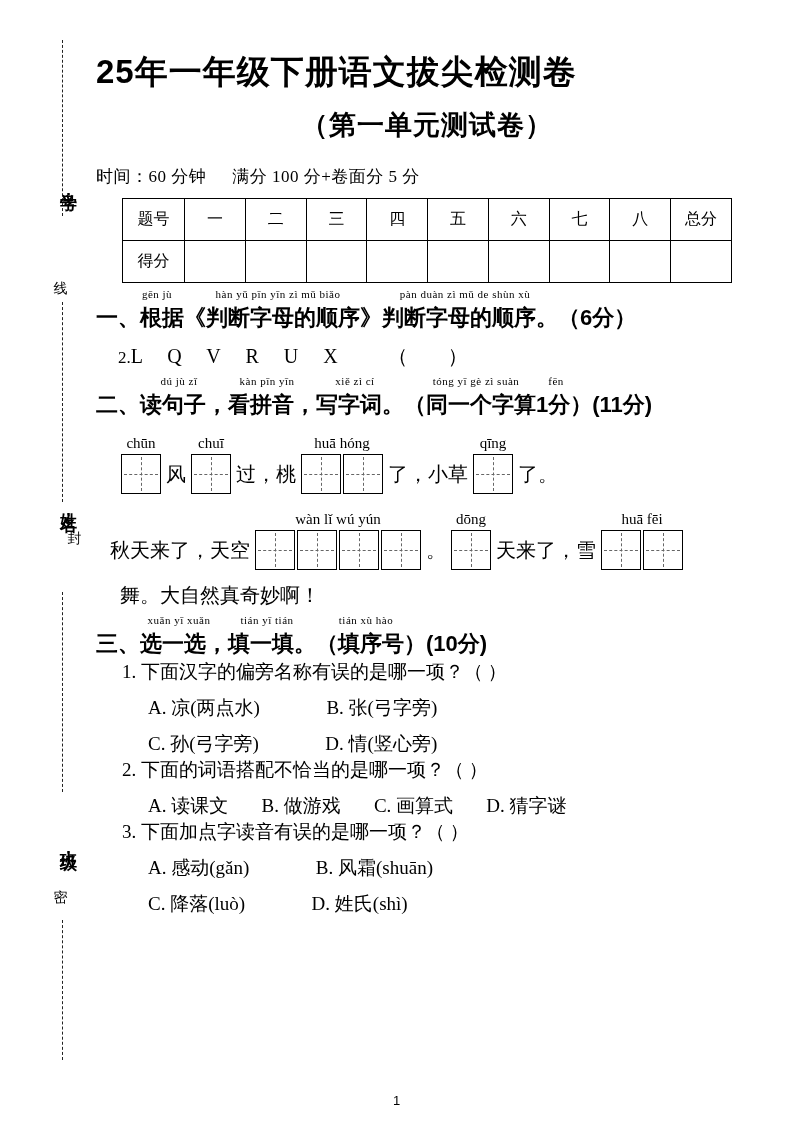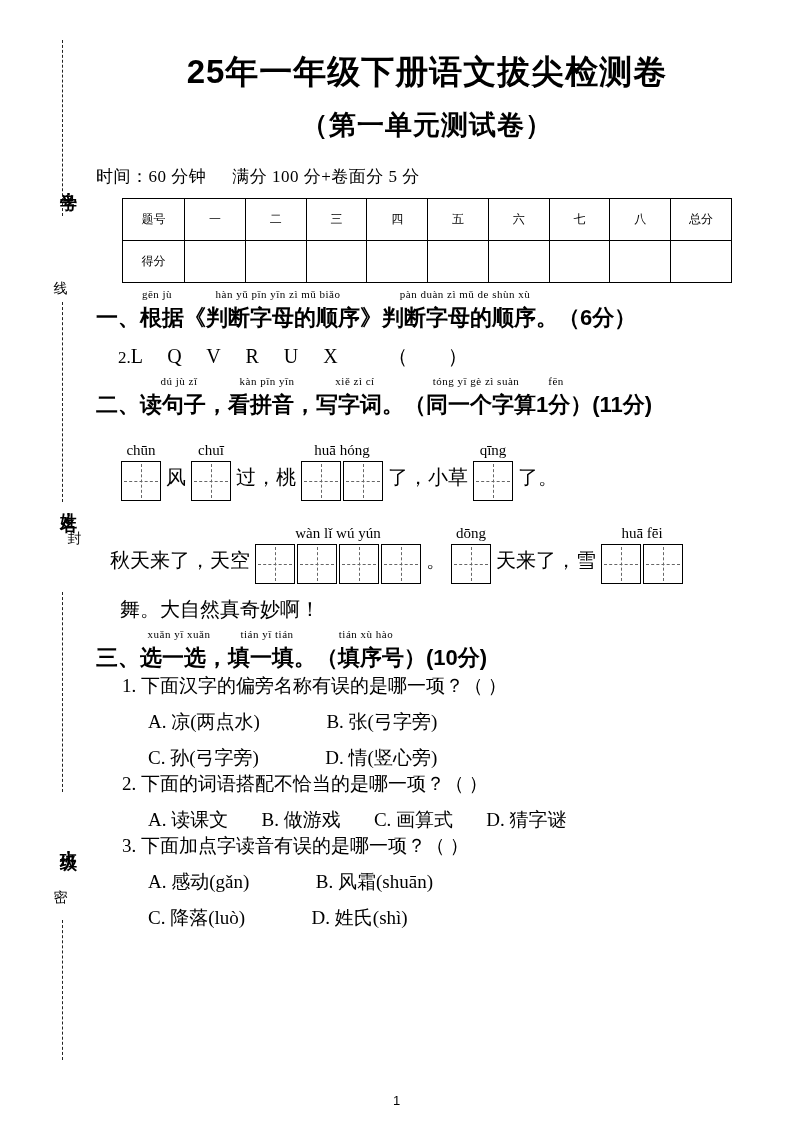--- a/index.html
+++ b/index.html
@@ -54,21 +54,20 @@
   .page {
     position: absolute;
     left: 96px; top: 34px;
     width: 662px;
   }
 
   h1.title {
     font-family: "Liberation Sans", sans-serif;
     font-weight: bold;
     font-size: 33px;
-    text-align: center;
     margin: 16px 0 0 0;
     letter-spacing: 1px;
   }
   h2.subtitle {
     font-family: "Liberation Sans", sans-serif;
     font-weight: bold;
     font-size: 27px;
     text-align: center;
     margin: 12px 0 0 0;
     letter-spacing: 1px;
@@ -86,21 +85,21 @@
   table.score {
     border-collapse: collapse;
     margin: 10px auto 0 auto;
     width: 610px;
     table-layout: fixed;
   }
   table.score td {
     border: 1px solid #000;
     height: 42px;
     text-align: center;
-    font-size: 12px;
+    font-size: 16px;
     font-family: Liberation Serif, serif;
   }
   table.score td.head { width: 62px; }
 
   
   .sec-head {
     font-family: "Liberation Sans", sans-serif;
     font-weight: bold;
     font-size: 22px;
     margin-top: 6px;
@@ -148,21 +147,21 @@
     border-color: #555;
   }
   .tz::before {
     left: 50%; top: 2px; bottom: 2px;
     border-left: 1px dashed #666;
   }
   .tz::after {
     top: 50%; left: 2px; right: 2px;
     border-top: 1px dashed #666;
   }
-  .tzgroup { display: inline-block; position: relative; vertical-align: middle; margin-top: 7px; }
+  .tzgroup { display: inline-block; position: relative; vertical-align: middle; }
   .tzgroup .py-top {
     position: absolute;
     top: -19px; left: 0; right: 0;
     text-align: center;
     font-size: 15px;
     font-family: "Liberation Serif", serif;
     white-space: nowrap;
   }
   .txt { font-size: 20px; vertical-align: middle; }
 

